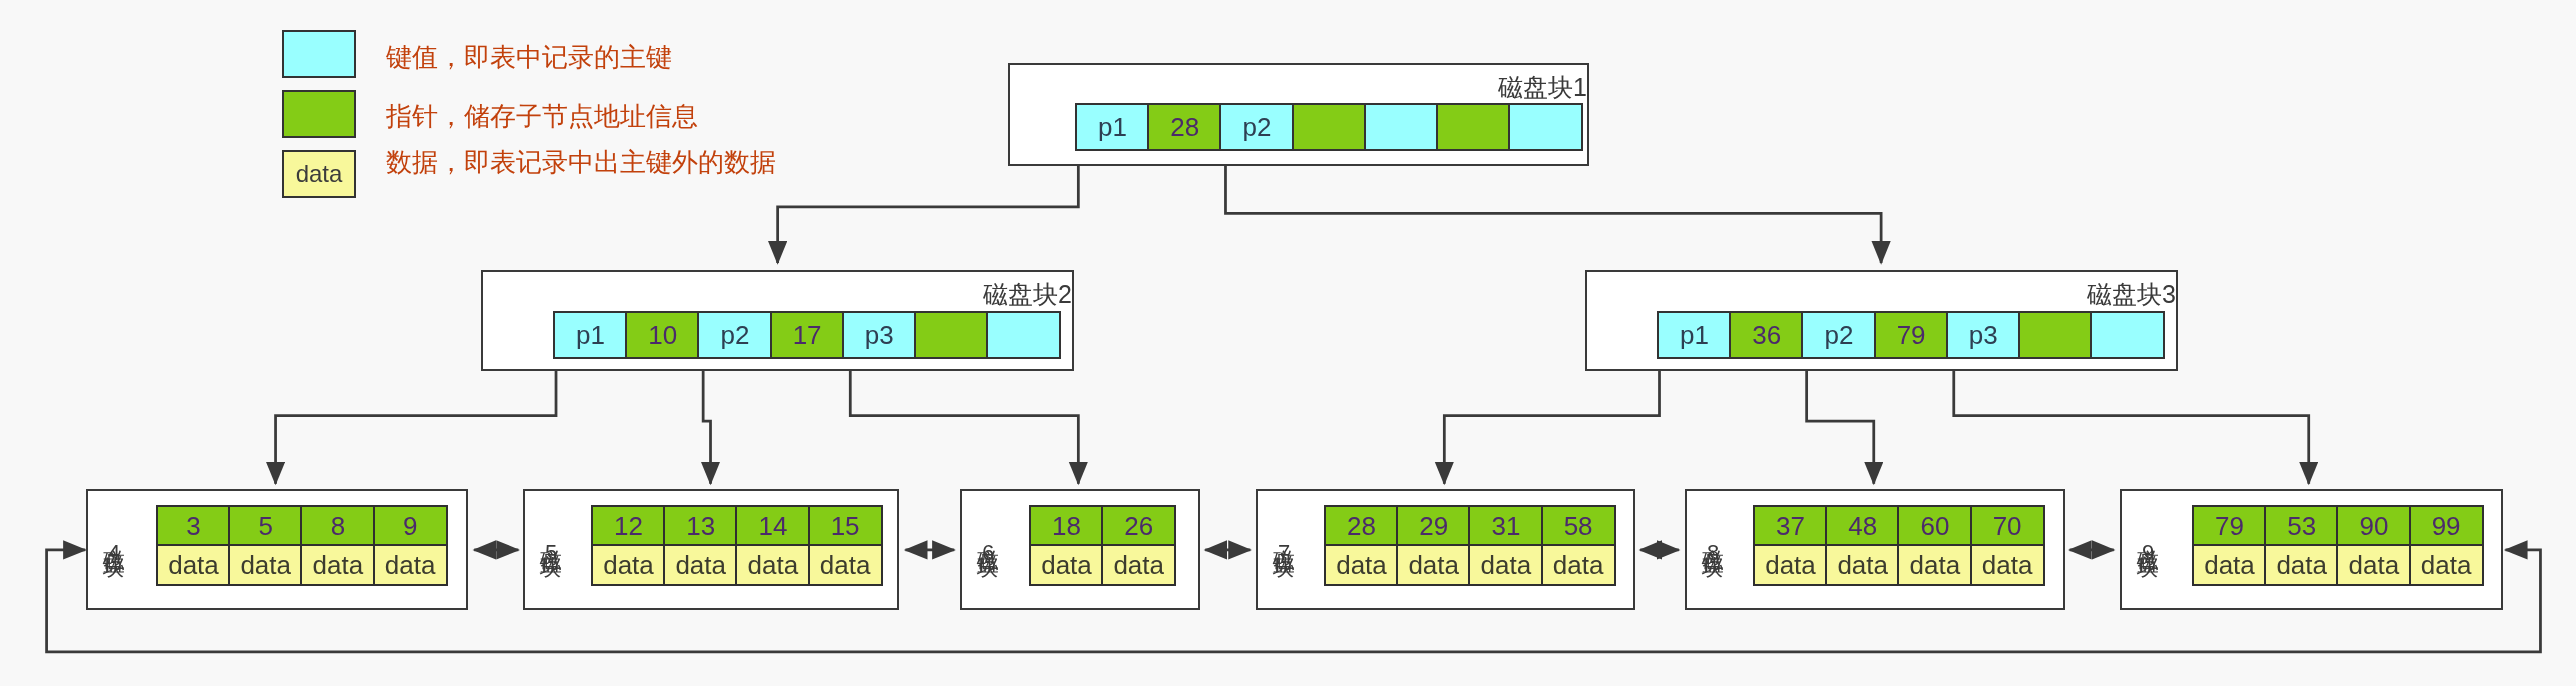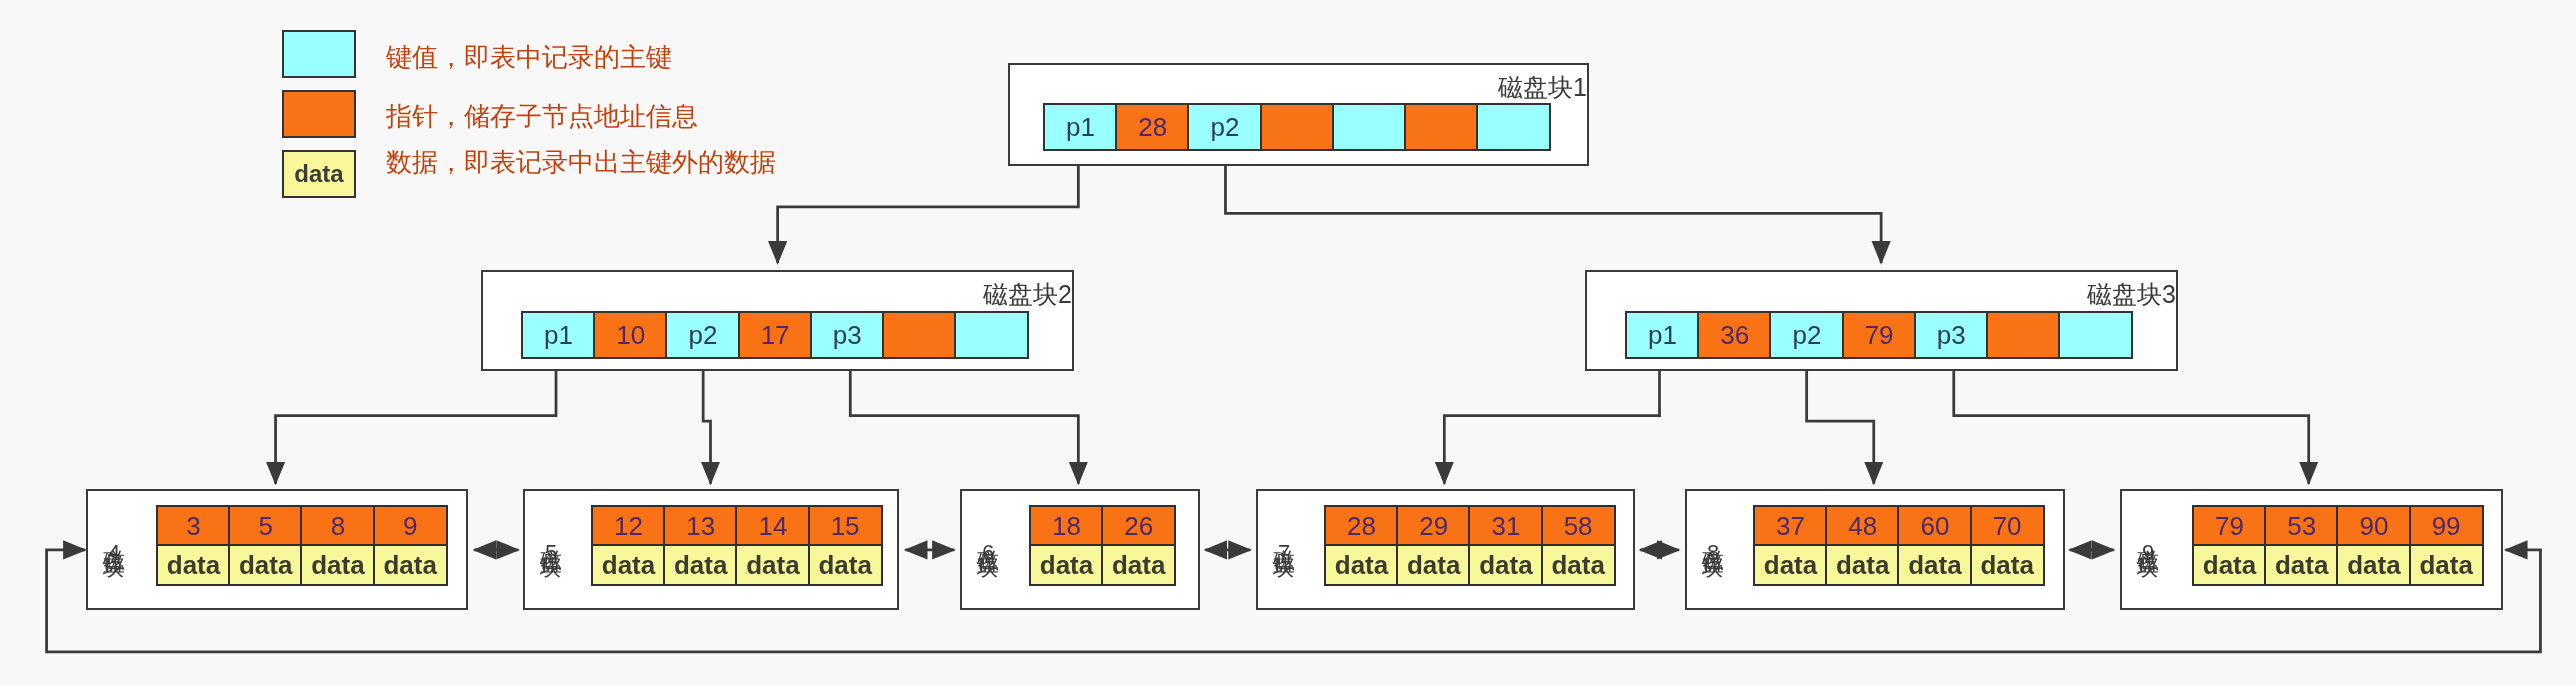--- a/index.html
+++ b/index.html
@@ -8,28 +8,28 @@
 
   
   .swatch{position:absolute;left:282px;width:74px;height:48px;border:2.8px solid #333;
           box-sizing:border-box;display:flex;align-items:center;justify-content:center;
           font-size:24px;color:#3c3c3c;}
   .legend-text{position:absolute;left:386px;font-size:26px;color:#c2410c;
                font-family:"Liberation Serif","DejaVu Serif",serif;white-space:nowrap;}
 
   
   .cyan{background:#99ffff;}
-  .purple{background:#f97316;}
-  .yellow{background:#f8f89b;font-weight:bold;}
+  .purple{background:#84cc16;}
+  .yellow{background:#f8f89b;}
 
   
   .node{position:absolute;background:#fff;border:2.8px solid #3a3a3a;box-sizing:border-box;}
   .node-title{position:absolute;top:5.5px;left:0;width:100%;text-align:right;
               font-size:25px;color:#3a3a3a;}
-  .cell-row{position:absolute;display:flex;}
+  .cell-row{position:absolute;display:flex;margin-left:32px;}
   .cell{width:75px;height:48px;border:2.8px solid #333;box-sizing:border-box;margin-left:-2.8px;
         display:flex;align-items:center;justify-content:center;font-size:26px;}
   .cell:first-child{margin-left:0;}
   .ptr-text{color:#2e3f52;}
   .key-text{color:#4b2a6b;}
 
   
   .leaf{position:absolute;top:489px;height:121px;background:#fff;border:2.8px solid #3a3a3a;
         box-sizing:border-box;}
   .leaf-label{position:absolute;left:14.7px;top:50%;transform:translateY(-50%);

